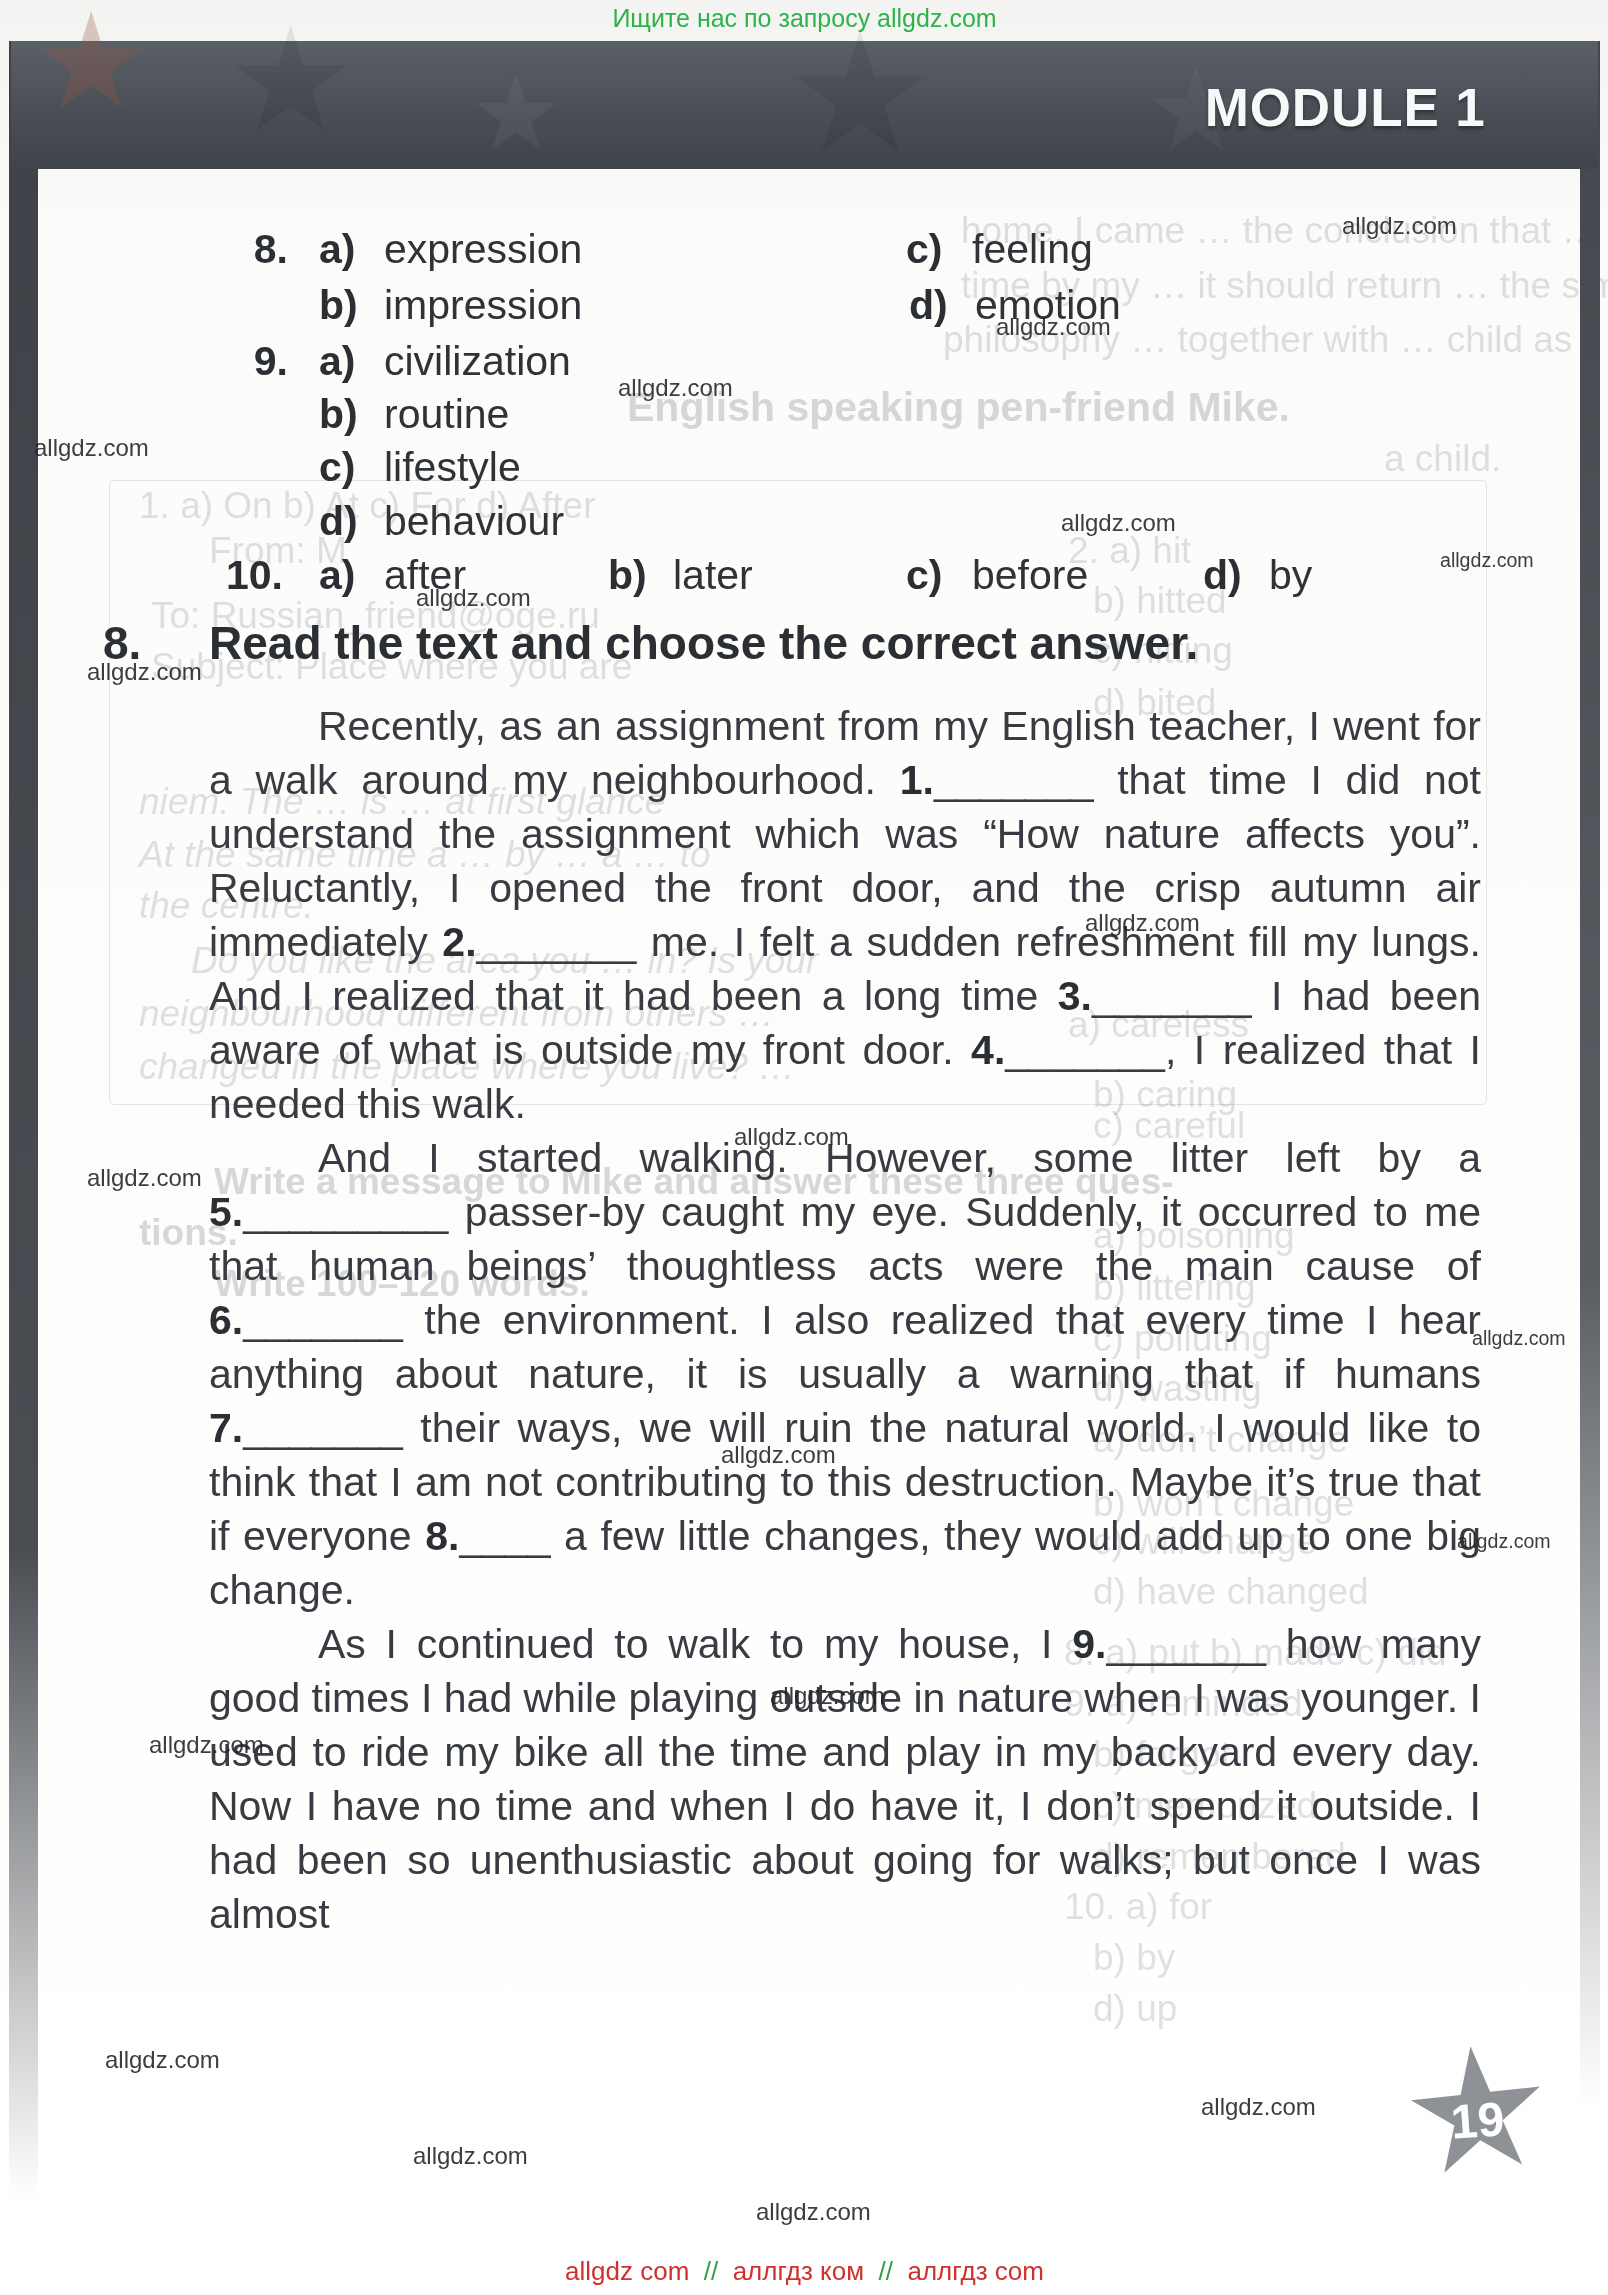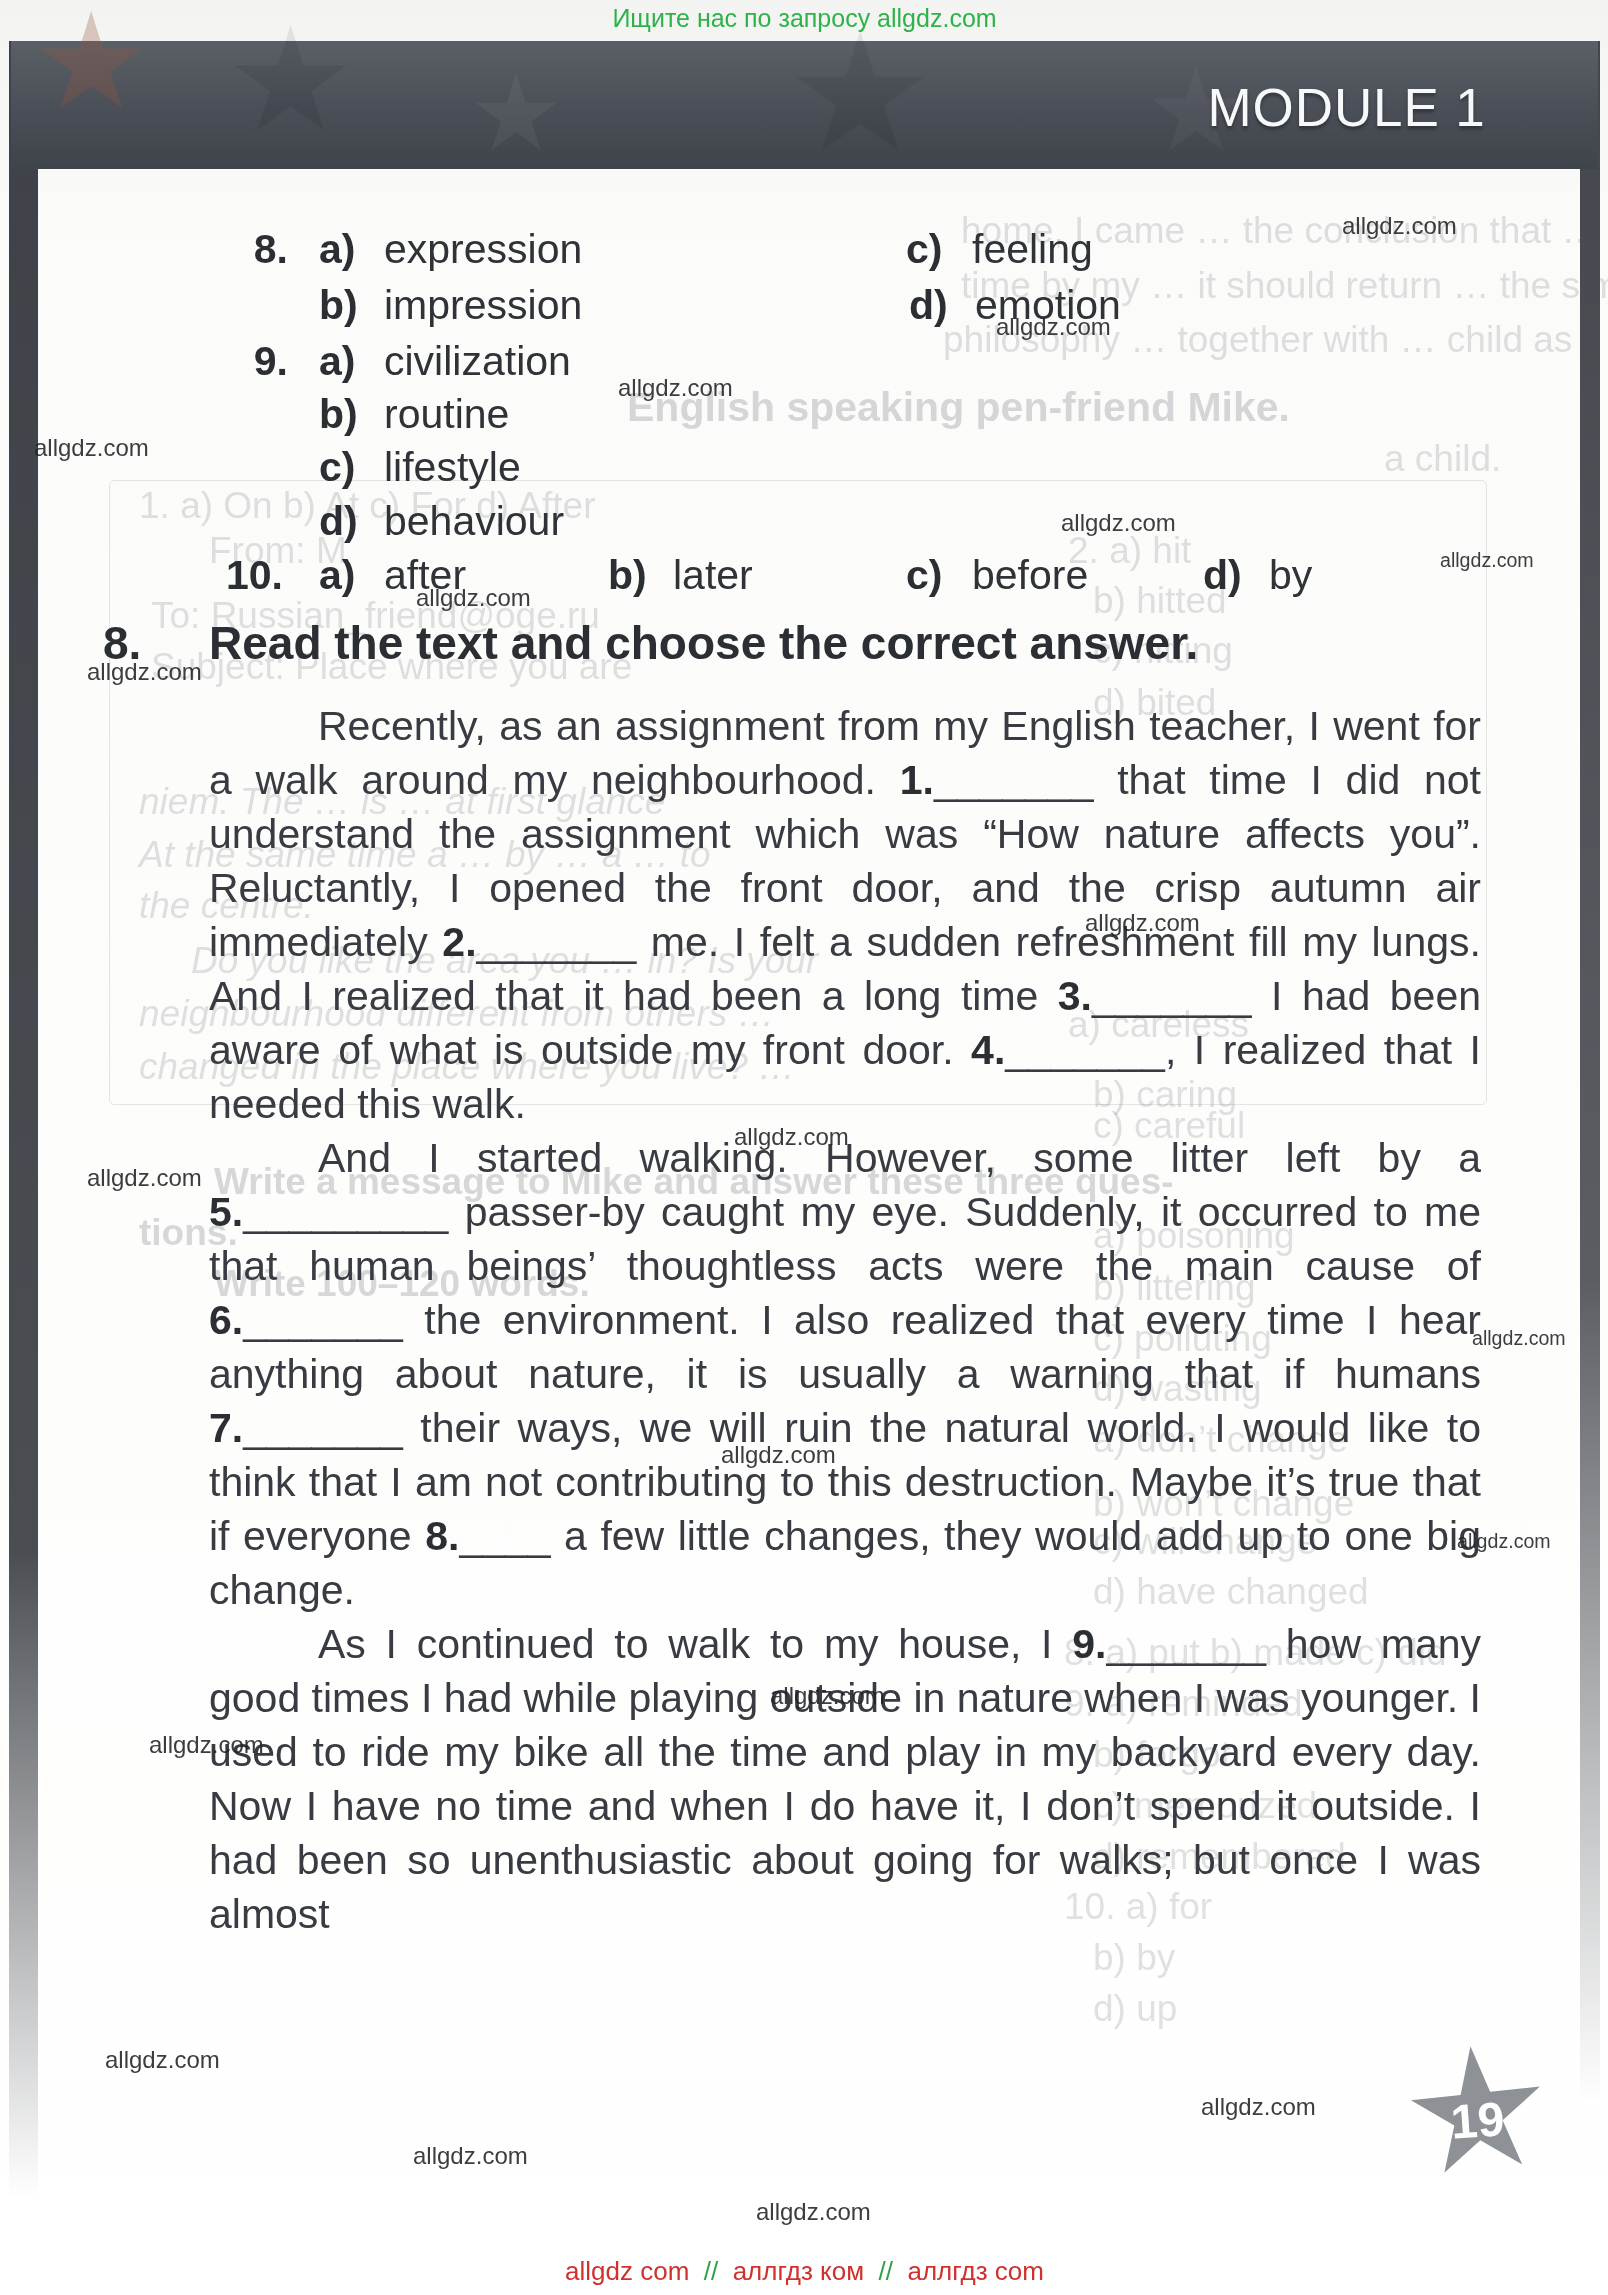--- a/index.html
+++ b/index.html
@@ -11,21 +11,21 @@
   
   .edge{position:absolute;}
   #edge-top{left:10.7px;top:41px;width:1587px;height:128px;
     background:linear-gradient(180deg,#5b6067 0%,#4a4e56 55%,#3f434a 100%);}
   #edge-left{left:9px;top:41px;width:28.5px;height:2157px;
     background:linear-gradient(180deg,#3e4248 0%,#4a4e53 70%,rgba(110,113,117,0) 100%);}
   #edge-right{left:1580px;top:41px;width:19.6px;height:2064px;
     background:linear-gradient(180deg,#43474d 0%,#5a5e63 60%,rgba(140,143,146,0) 100%);}
   .band-star{position:absolute;clip-path:polygon(50% 0%,61% 35%,98% 35%,68% 57%,79% 91%,50% 70%,21% 91%,32% 57%,2% 35%,39% 35%);}
   #module-title{
-    position:absolute;right:112px;top:36px;font-size:53px;font-weight:400;
+    position:absolute;right:112px;top:36px;font-size:53px;font-weight:700;
     color:#f7f8f9;letter-spacing:0.9px;text-shadow:0 2.7px 3.6px rgba(0,0,0,.35);
   }
   
   #promo-top{position:absolute;top:3.6px;left:0;width:100%;text-align:center;
     font-size:25px;color:#2eb34a;font-weight:500;}
   #footer-line{position:absolute;top:2256px;left:0;width:100%;text-align:center;
     font-size:26px;font-weight:500;white-space:pre;}
   
   .opt-row{position:absolute;left:0;width:100%;height:53px;font-size:41px;line-height:50px;}
   .opt-row span{position:absolute;white-space:nowrap;}

